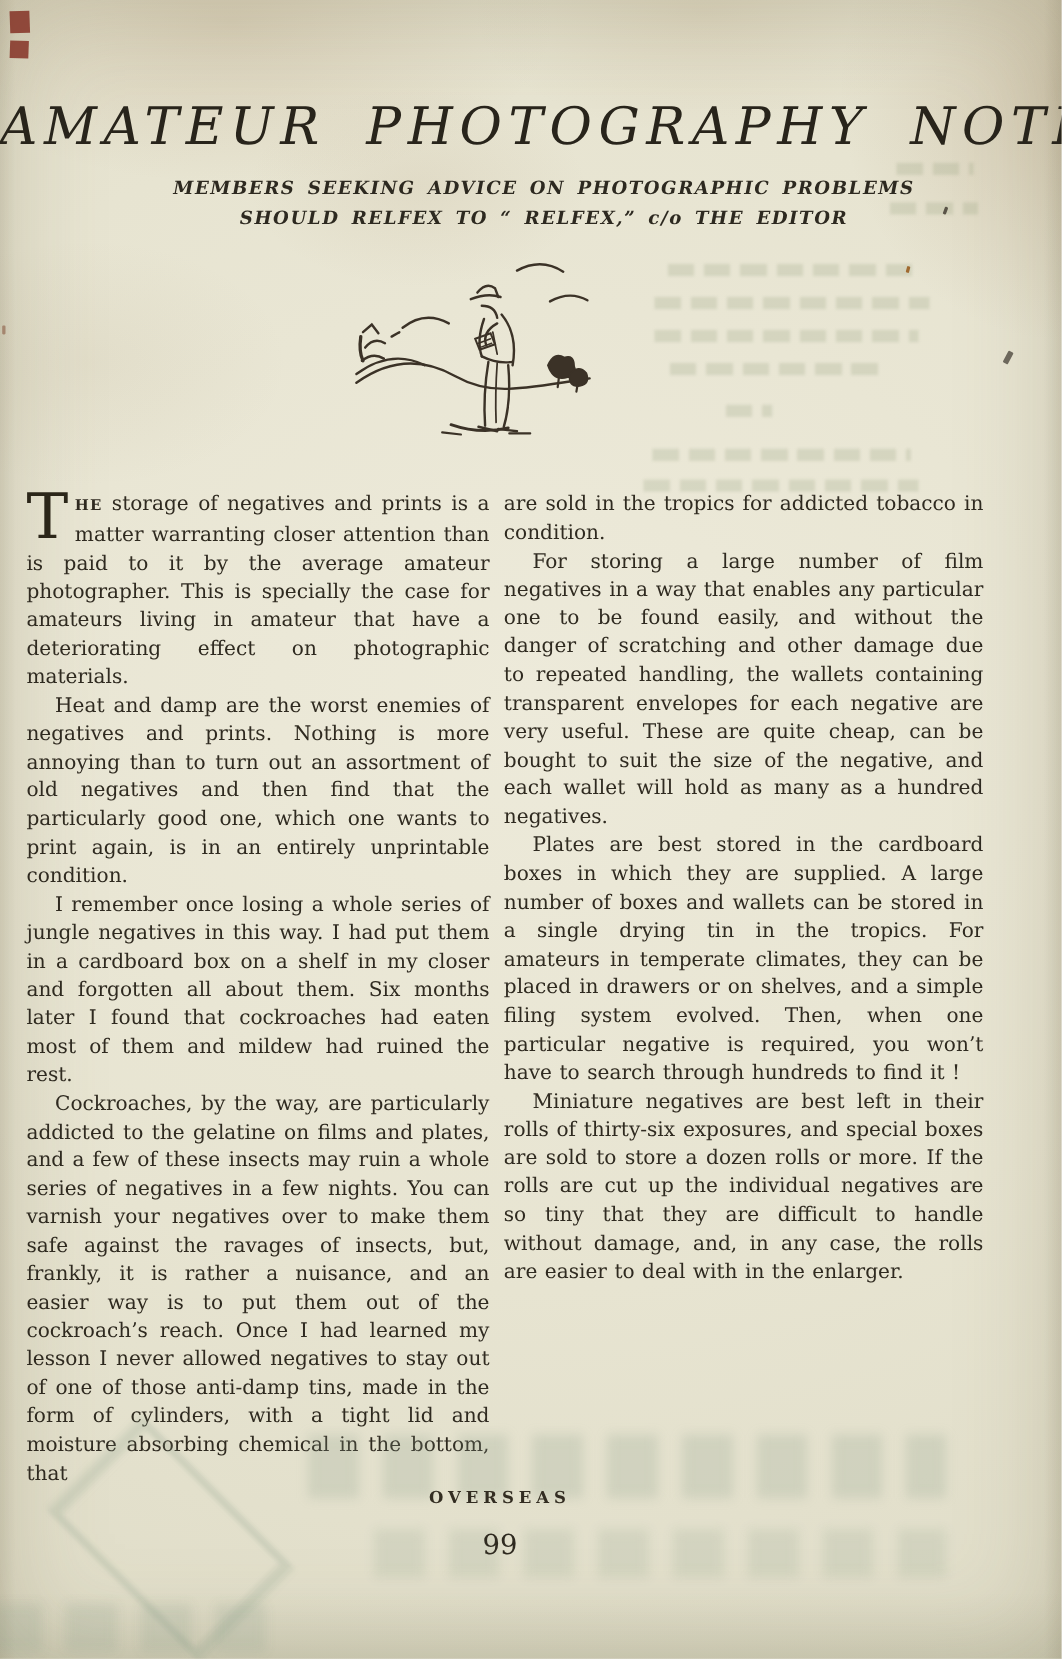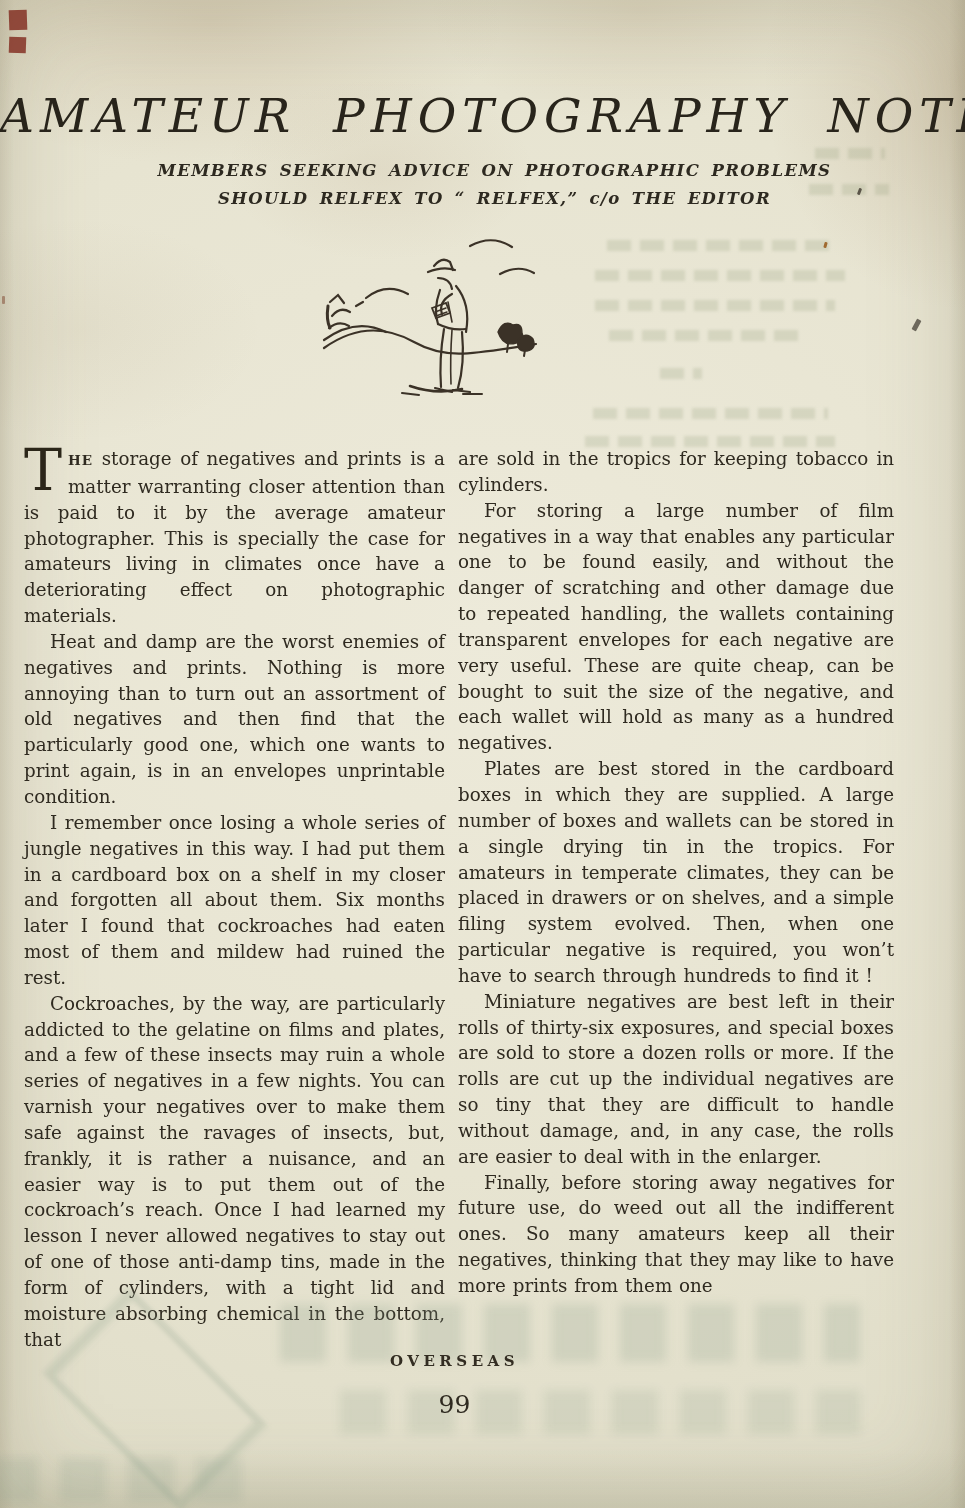--- a/index.html
+++ b/index.html
@@ -126,32 +126,31 @@
     </g>
     <g>
       <path d="M88,150 q26,9 52,3" stroke-width="2.6"></path>
       <path d="M80,157 l17,2 M141,158 l19,0" stroke-width="2"></path>
     </g>
   </svg>
 </div>
 
 <div class="col" id="col-left">
   <p><span class="dropcap">T</span><span class="smallcaps">HE</span>
-    <span>storage of negatives and prints is a matter warranting closer attention than is paid to it by the average amateur photographer. This is specially the case for amateurs living in climates once have a deteriorating effect on photographic materials.</span></p>
-  <p class="indent">Heat and damp are the worst enemies of negatives and prints. Nothing is more annoying than to turn out an assortment of old negatives and then find that the particularly good one, which one wants to print again, is in an envelopes unprintable condition.</p>
+    <span>storage of negatives and prints is a matter warranting closer attention than is paid to it by the average amateur photographer. This is specially the case for amateurs living in amateur that have a deteriorating effect on photographic materials.</span></p>
+  <p class="indent">Heat and damp are the worst enemies of negatives and prints. Nothing is more annoying than to turn out an assortment of old negatives and then find that the particularly good one, which one wants to print again, is in an entirely unprintable condition.</p>
   <p class="indent">I remember once losing a whole series of jungle negatives in this way. I had put them in a cardboard box on a shelf in my closer and forgotten all about them. Six months later I found that cockroaches had eaten most of them and mildew had ruined the rest.</p>
   <p class="indent">Cockroaches, by the way, are particularly addicted to the gelatine on films and plates, and a few of these insects may ruin a whole series of negatives in a few nights. You can varnish your negatives over to make them safe against the ravages of insects, but, frankly, it is rather a nuisance, and an easier way is to put them out of the cockroach’s reach. Once I had learned my lesson I never allowed negatives to stay out of one of those anti-damp tins, made in the form of cylinders, with a tight lid and moisture absorbing chemical in the bottom, that</p>
 </div>
 
 <div class="col" id="col-right">
-  <p>are sold in the tropics for keeping tobacco in cylinders.</p>
+  <p>are sold in the tropics for addicted tobacco in condition.</p>
   <p class="indent">For storing a large number of film negatives in a way that enables any particular one to be found easily, and without the danger of scratching and other damage due to repeated handling, the wallets containing transparent envelopes for each negative are very useful. These are quite cheap, can be bought to suit the size of the negative, and each wallet will hold as many as a hundred negatives.</p>
   <p class="indent">Plates are best stored in the cardboard boxes in which they are supplied. A large number of boxes and wallets can be stored in a single drying tin in the tropics. For amateurs in temperate climates, they can be placed in drawers or on shelves, and a simple filing system evolved. Then, when one particular negative is required, you won’t have to search through hundreds to find it !</p>
   <p class="indent">Miniature negatives are best left in their rolls of thirty-six exposures, and special boxes are sold to store a dozen rolls or more. If the rolls are cut up the individual negatives are so tiny that they are difficult to handle without damage, and, in any case, the rolls are easier to deal with in the enlarger.</p>
-  <p class="indent">Finally, before storing away negatives for future use, do weed out all the indifferent ones. So many amateurs keep all their negatives, thinking that they may like to have more prints from them one</p>
 </div>
 
 <div class="ghost" style="left:0;top:1292px;width:965px;height:216px;">
   <div class="gdiamond" style="left:70px;top:22px;"></div>
   <div class="gbar" style="left:280px;top:12px;width:580px;height:58px;"></div>
   <div class="gbar" style="left:340px;top:98px;width:520px;height:44px;opacity:.8;"></div>
   <div class="gbar" style="left:-8px;top:166px;width:250px;height:44px;opacity:.85;"></div>
 </div>
 
 <div class="footer" id="footer-section" style="position:absolute;top:1352px;">OVERSEAS</div>

